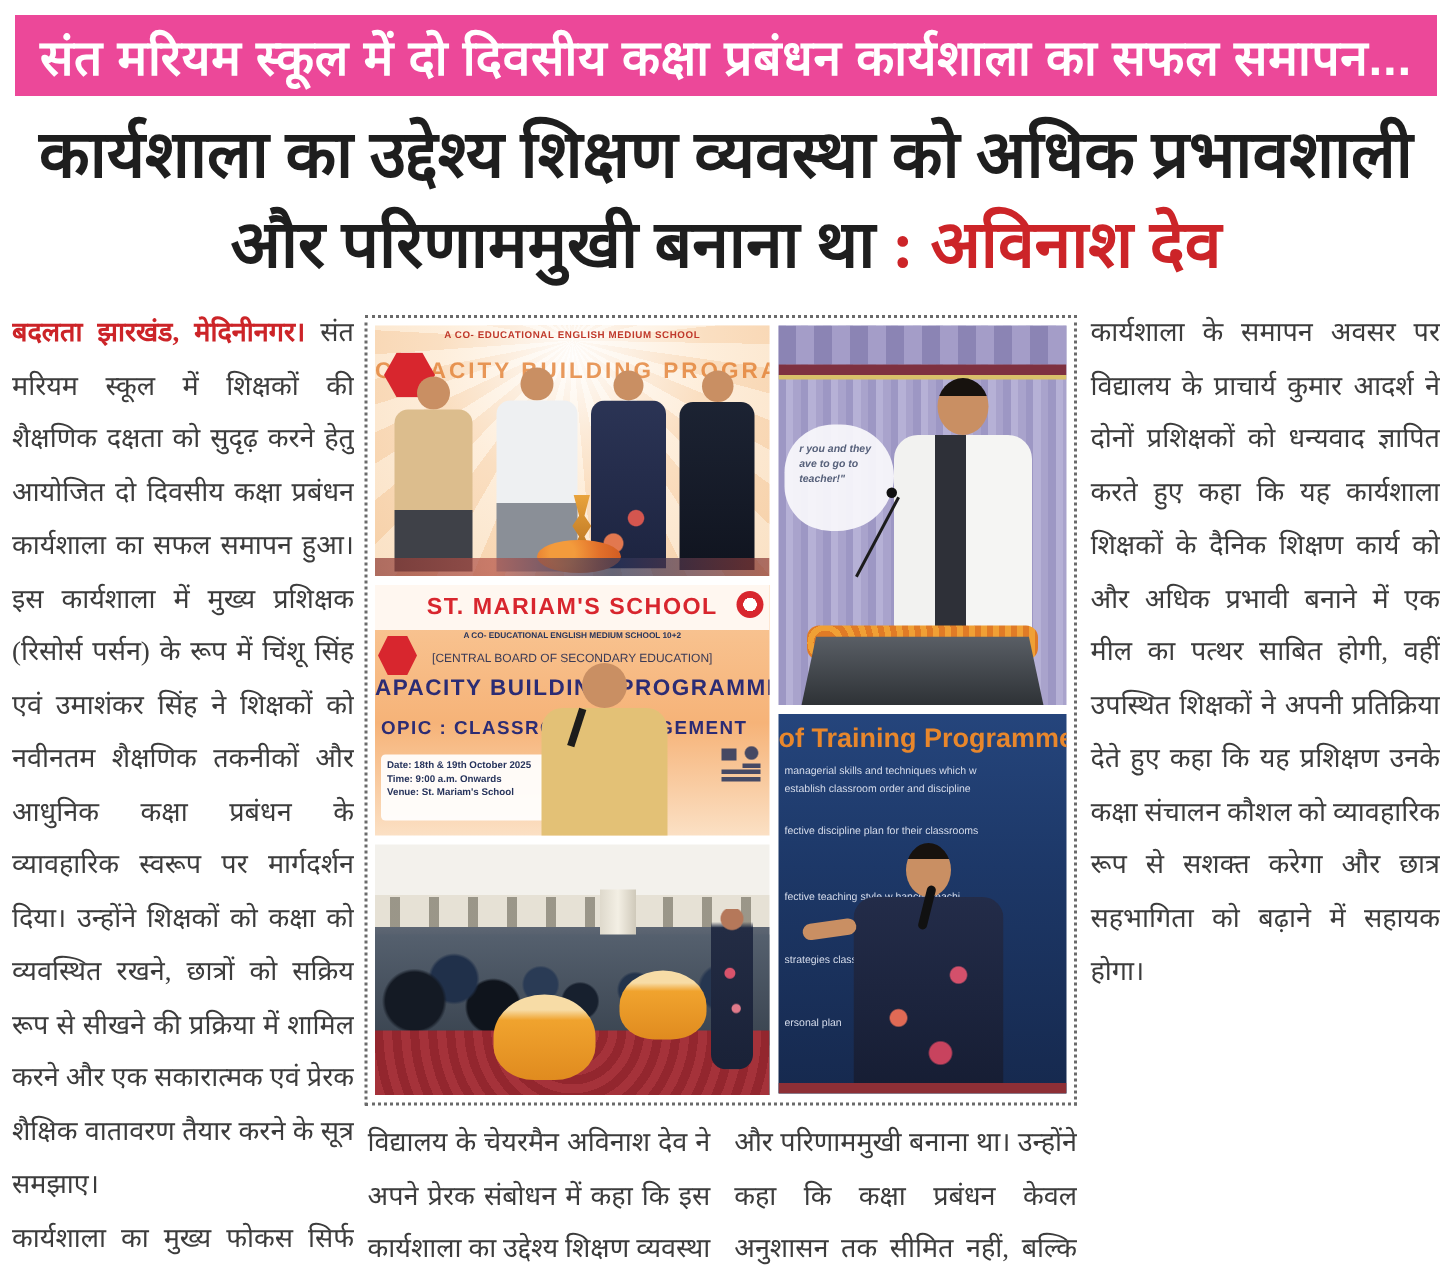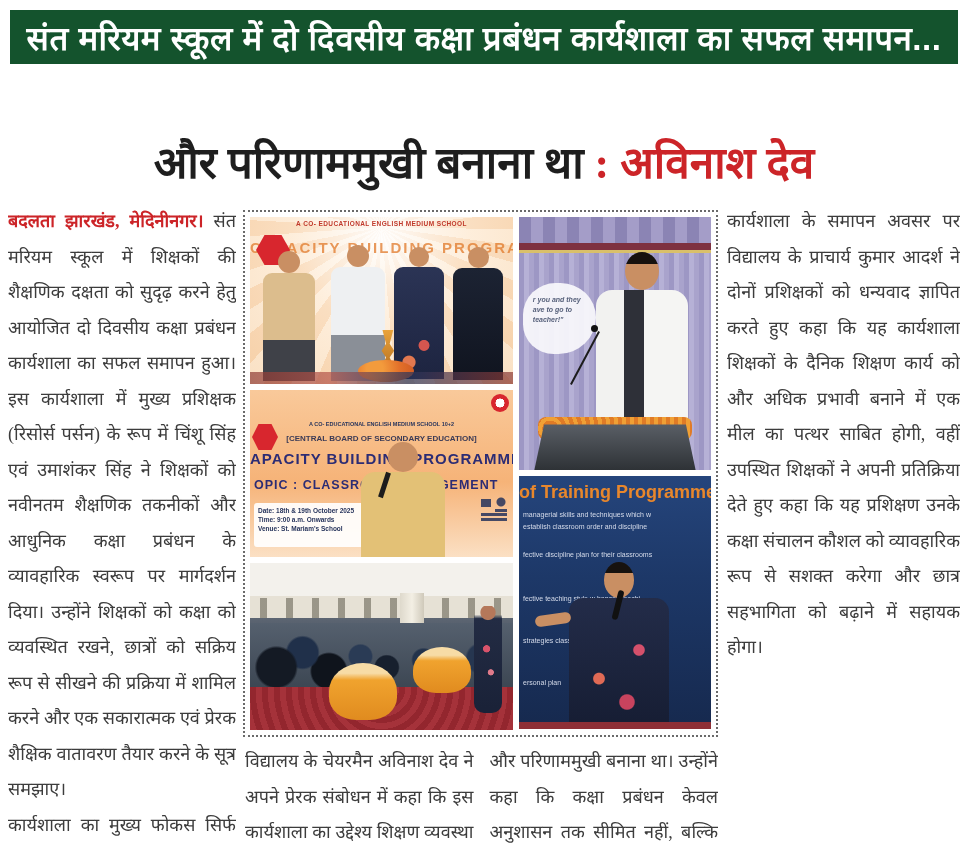--- a/index.html
+++ b/index.html
@@ -3,21 +3,21 @@
 <meta charset="utf-8">
 <style>
   * { margin:0; padding:0; box-sizing:border-box; }
   html,body { background:#ffffff; }
   body { font-family:"Liberation Sans","DejaVu Sans",sans-serif; }
   .page { position:relative; width:968px; height:846px; background:#fff; overflow:hidden; }
 
   
   .kicker {
     position:absolute; left:10px; top:10px; width:948px; height:54px;
-    background:#14532d; color:#ffffff; display:flex; align-items:center; justify-content:center;
+    background:#ec4899; color:#ffffff; display:flex; align-items:center; justify-content:center;
     font-size:33px; font-weight:bold; letter-spacing:0.5px; white-space:nowrap;
   }
 
   
   .headline {
     position:absolute; left:0; top:74px; width:968px; text-align:center;
     color:#1e1e1e; font-weight:bold; font-size:44px; line-height:60px;
     font-family:"Liberation Serif","DejaVu Serif",serif;
   }
   .headline .red { color:#cc2428; }
@@ -65,21 +65,21 @@
     background:linear-gradient(#e9a33b,#b06a1e); clip-path:polygon(20% 0,80% 0,60% 30%,85% 45%,60% 60%,85% 80%,15% 80%,40% 60%,15% 45%,40% 30%); }
   .garland-blob { position:absolute; left:41%; bottom:2px; width:56px; height:22px; border-radius:50%;
     background:radial-gradient(circle at 30% 40%, #f39b3c 20%, #e2702a 60%, #cf5a22); }
 
   
   .ph-school { height:167px; background:linear-gradient(180deg,#f9c99a 0%,#f6b378 55%,#fbe0c4 100%); }
   .ph-school .whitebar { position:absolute; top:0; left:0; right:0; height:30px; background:#fff7f0;
     display:flex; align-items:center; justify-content:center; }
   .ph-school .schoolname { color:#d8262e; font-weight:bold; font-size:15.5px; letter-spacing:1px; white-space:nowrap; }
   .ph-school .subline { position:absolute; top:31px; left:0; right:0; text-align:center; font-size:5.5px; color:#27345c; font-weight:bold; }
-  .ph-school .board { position:absolute; top:44px; left:0; right:0; text-align:center; font-size:8px; color:#3a3a56; font-weight:bold; }
+  .ph-school .board { position:absolute; top:44px; left:0; right:0; text-align:center; font-size:8px; color:#3a3a56; font-weight:normal; }
   .ph-school .programme { position:absolute; top:60px; left:0; right:0; text-align:center;
     font-size:15px; font-weight:bold; color:#2c2c74; letter-spacing:1px; white-space:nowrap; }
   .ph-school .topic { position:absolute; top:88px; left:4px; font-size:12.5px; font-weight:bold; color:#2c2c74; letter-spacing:1px; white-space:nowrap; }
   .ph-school .infobox { position:absolute; left:4px; bottom:10px; width:150px; height:44px;
     background:rgba(255,255,255,0.92); border-radius:3px; padding:3px 4px; color:#27345c; }
   .ph-school .infobox div { font-size:6.5px; font-weight:bold; line-height:9px; white-space:nowrap; }
   .ph-school .hex { position:absolute; left:2px; top:34px; width:26px; height:26px; background:#d8262e;
     clip-path:polygon(25% 0,75% 0,100% 50%,75% 100%,25% 100%,0 50%); }
   .ph-school .logo { position:absolute; right:4px; top:4px; width:18px; height:18px; border-radius:50%;
     background:radial-gradient(circle,#fff 35%,#d8262e 36% 100%); }
@@ -152,21 +152,21 @@
 </head>
 <body>
 
 <div class="page">
 
   <div class="kicker">
     <span>संत मरियम स्कूल में दो दिवसीय कक्षा प्रबंधन कार्यशाला का सफल समापन...</span>
   </div>
 
   <div class="headline">
-    <br>
+    <span>कार्यशाला का उद्देश्य शिक्षण व्यवस्था को अधिक प्रभावशाली</span><br>
     <span>और परिणाममुखी बनाना था</span><span class="red"> : </span><span class="red">अविनाश देव</span>
   </div>
 
   <div class="col-left bodytext">
     <p><span class="dateline">बदलता झारखंड, मेदिनीनगर।</span> <span>संत मरियम स्कूल में शिक्षकों की शैक्षणिक दक्षता को सुदृढ़ करने हेतु आयोजित दो दिवसीय कक्षा प्रबंधन कार्यशाला का सफल समापन हुआ। इस कार्यशाला में मुख्य प्रशिक्षक (रिसोर्स पर्सन) के रूप में चिंशू सिंह एवं उमाशंकर सिंह ने शिक्षकों को नवीनतम शैक्षणिक तकनीकों और आधुनिक कक्षा प्रबंधन के व्यावहारिक स्वरूप पर मार्गदर्शन दिया। उन्होंने शिक्षकों को कक्षा को व्यवस्थित रखने, छात्रों को सक्रिय रूप से सीखने की प्रक्रिया में शामिल करने और एक सकारात्मक एवं प्रेरक शैक्षिक वातावरण तैयार करने के सूत्र समझाए।</span></p>
     <p>कार्यशाला का मुख्य फोकस सिर्फ अनुशासन बनाए रखने तक सीमित नहीं था, बल्कि कक्षा में संवादात्मक वातावरण बनाने, प्रत्येक बच्चे की मनोवैज्ञानिक आवश्यकता के अनुरूप शिक्षण–अधिगम रणनीति अपनाने और सकारात्मक पुनर्बलन के माध्यम से सीखने की रुचि बढ़ाने पर रहा।</p>
   </div>
 
   <div class="collage">
 
@@ -191,20 +191,23 @@
         <div class="person" style="left:200px;top:30px;width:56px;">
           <div class="head" style="width:21px;height:21px;"></div>
           <div class="torso" style="width:50px;height:112px;background:linear-gradient(180deg,#1c2333,#10141f);"></div>
         </div>
         <div class="lamp"></div>
         <div class="garland-blob"></div>
         <div class="floorline"></div>
       </div>
 
       <div class="photo ph-school">
+        <div class="whitebar">
+          <span class="schoolname">ST. MARIAM'S SCHOOL</span>
+        </div>
         <div class="subline">A CO- EDUCATIONAL ENGLISH MEDIUM SCHOOL  10+2</div>
         <div class="board">[CENTRAL BOARD OF SECONDARY EDUCATION]</div>
         <div class="programme">APACITY BUILDING PROGRAMME</div>
         <div class="topic">OPIC : CLASSROOM MANAGEMENT</div>
         <div class="hex"></div>
         <div class="logo"></div>
         <div class="picto"></div>
         <div class="infobox">
           <div>Date: 18th &amp; 19th October 2025</div>
           <div>Time: 9:00 a.m. Onwards</div>

